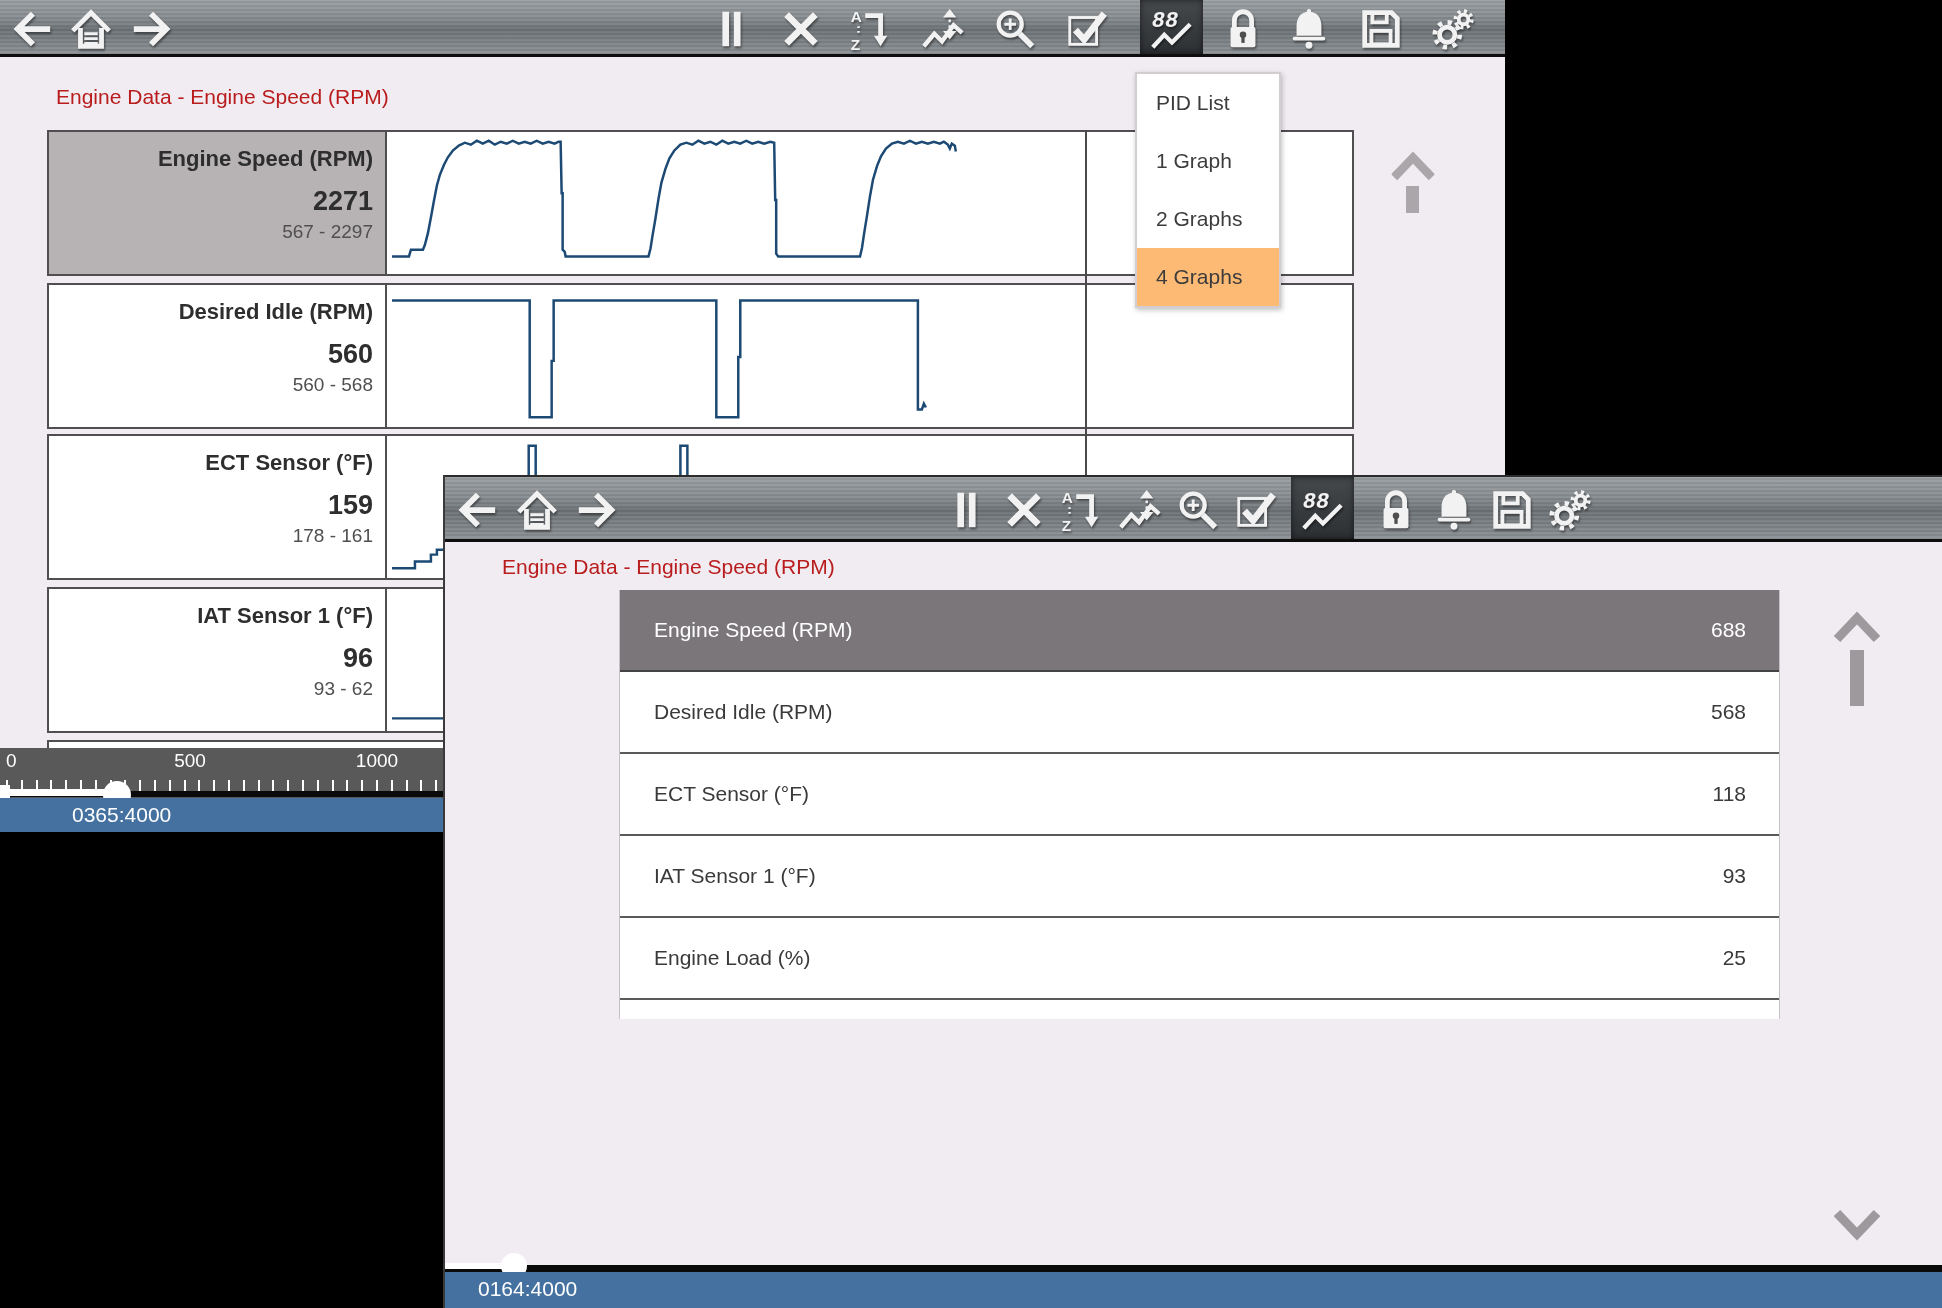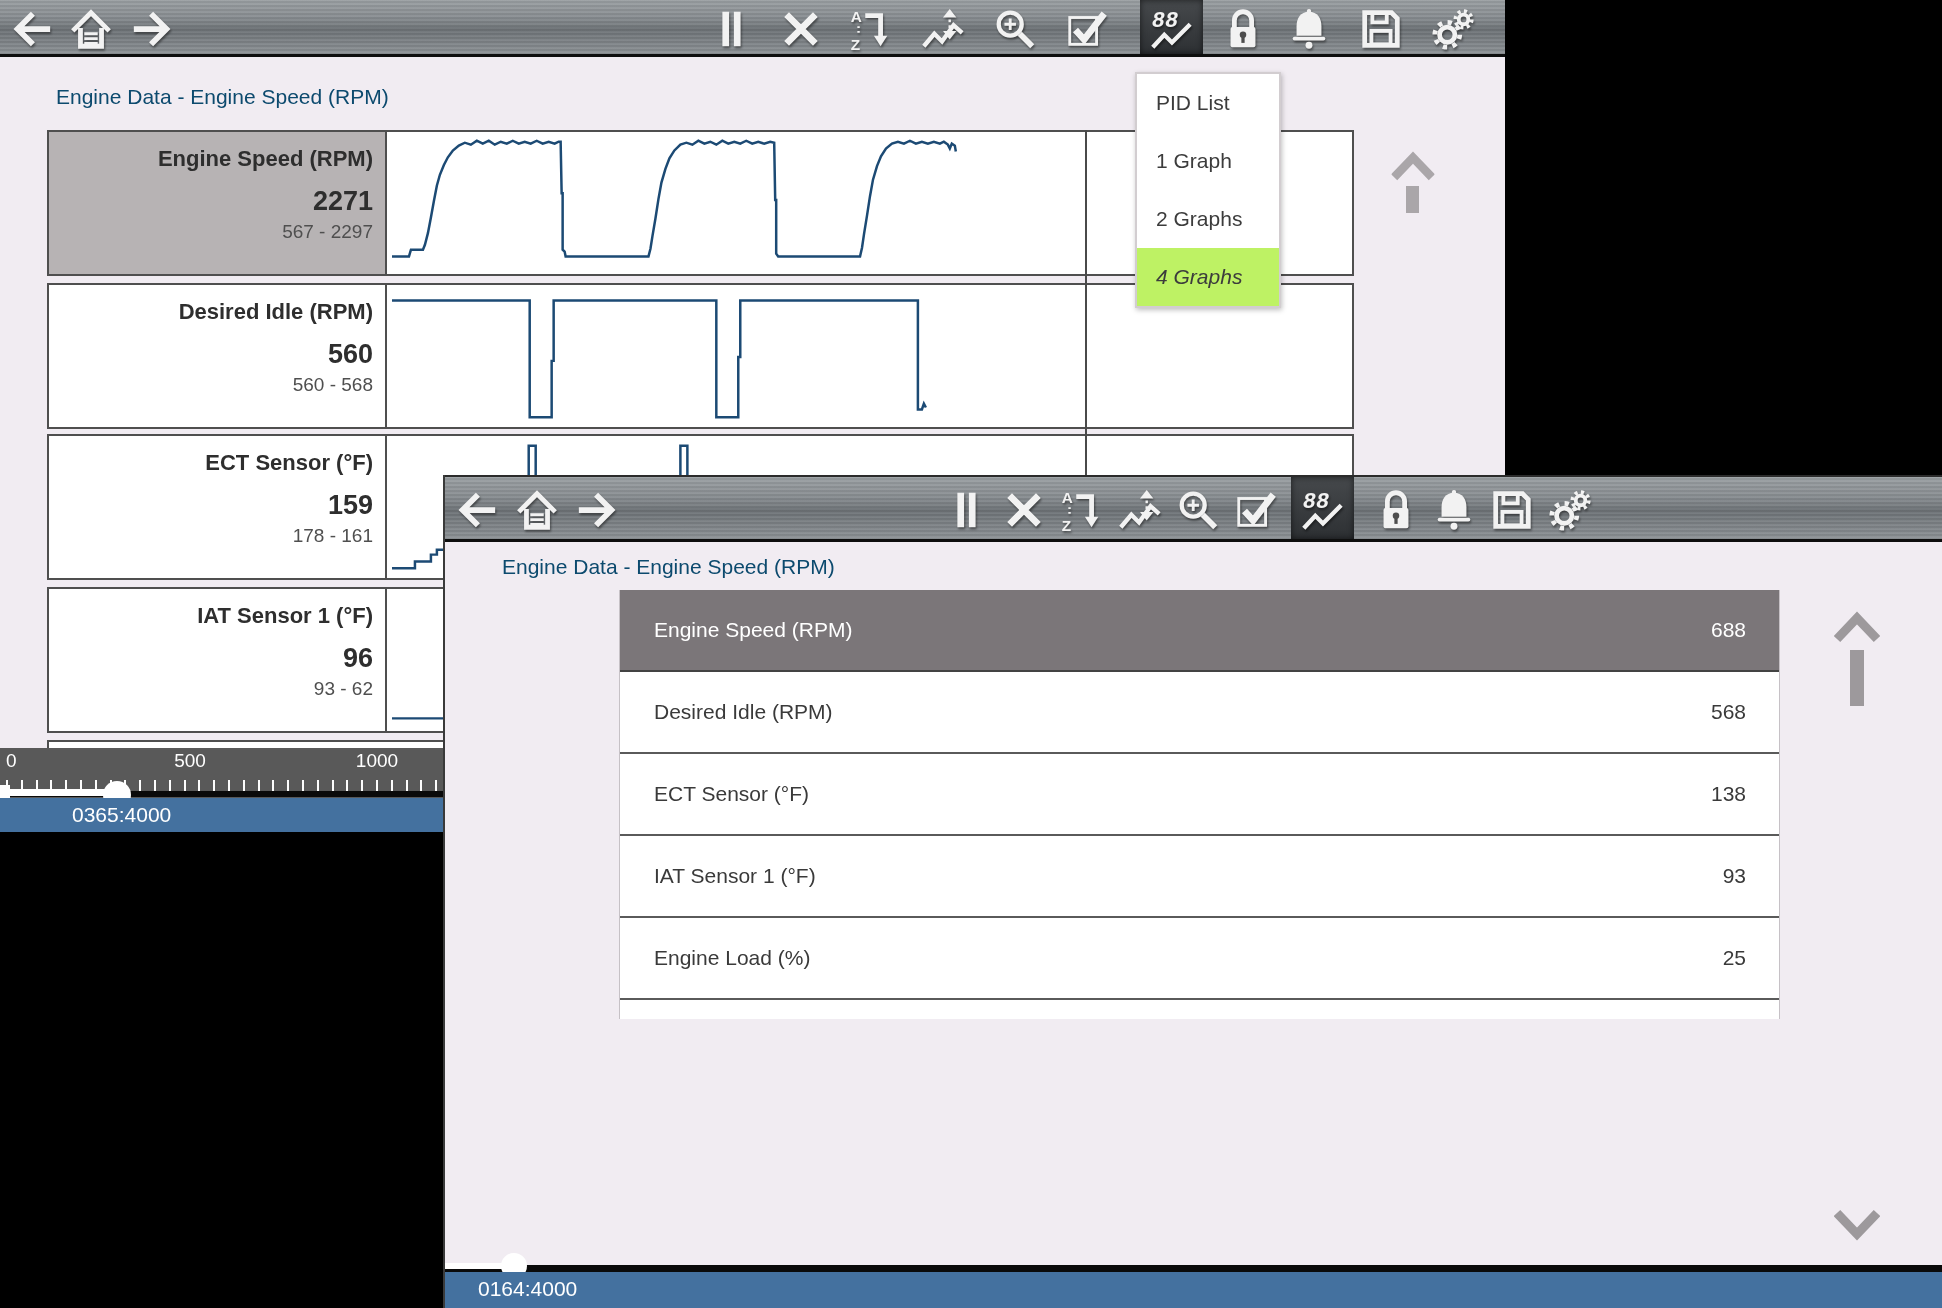--- a/index.html
+++ b/index.html
@@ -15,38 +15,38 @@
       repeating-linear-gradient(180deg, rgba(255,255,255,.05) 0 1px, rgba(0,0,0,.06) 1px 3px, rgba(255,255,255,.03) 3px 4px),
       linear-gradient(180deg,#9ba0a3 0%,#8a8f93 30%,#767b7f 49%,#6c7175 52%,#7a7f83 72%,#8e9397 100%);
     border-bottom:3px solid #0e0e0e;box-sizing:border-box;}
   #back-window .toolbar{height:57px;}
   #front-window .toolbar{height:67px;border-top:2px solid #2b2b2b;}
   .ticon{position:absolute;width:46px;height:46px;filter:drop-shadow(1px 2px 1px rgba(0,0,0,.45));}
   .ticon svg{width:100%;height:100%;display:block;}
   .icon-block{position:absolute;top:0;bottom:0;background:linear-gradient(180deg,#46494c,#2d3033);
     box-shadow:inset 0 0 6px rgba(0,0,0,.6);}
   
-  .page-title{position:absolute;font-size:21px;color:#0c4a6e;white-space:nowrap;}
+  .page-title{position:absolute;font-size:21px;color:#b91c1c;white-space:nowrap;}
   
   .tile{position:absolute;left:47px;width:1307px;height:146px;background:#fff;
     border:2px solid #4f4f4f;box-sizing:border-box;display:flex;}
   .tile-label{width:338px;box-sizing:border-box;border-right:2px solid #4f4f4f;
     text-align:right;padding:14px 12px 0 0;background:#fff;}
   .tile.selected .tile-label{background:#b7b3b4;}
   .tile-name{font-size:22px;font-weight:bold;color:#2e2e2e;}
   .tile-value{font-size:27px;font-weight:bold;color:#2e2e2e;margin-top:14px;}
   .tile-range{font-size:19px;color:#4f4f4f;margin-top:4px;}
   .tile-graph{flex:1;position:relative;}
   .tile-graph svg{position:absolute;left:0;top:0;width:100%;height:100%;}
   #cursor-line{left:1085px;top:130px;width:2px;height:603px;background:#4a4a4a;}
   
   #pid-menu{left:1135px;top:72px;width:146px;background:#fff;border:2px solid #d2cdd0;
     box-shadow:1px 2px 5px rgba(0,0,0,.25);box-sizing:border-box;}
   .menu-item{height:58px;line-height:58px;padding-left:19px;font-size:21px;color:#3c3c3c;white-space:nowrap;}
-  .menu-item.highlight{background:#bef264;font-style:italic;}
+  .menu-item.highlight{background:#fdba74;}
   
   .chev{position:absolute;}
   .chev svg{display:block;width:100%;height:100%;}
   .scroll-bar-stub{position:absolute;background:#9d999c;}
   
   #ruler{left:0;top:748px;width:1505px;height:50px;background:#595959;overflow:hidden;}
   .ruler-label{position:absolute;top:2px;color:#fff;font-size:19px;}
   .tick{position:absolute;bottom:4px;width:2px;height:14px;background:#fdfdfd;}
   #back-track-dark{left:0;top:791px;width:1505px;height:6px;background:#0a0a0a;}
   #back-track-lit{left:0;top:789px;width:117px;height:7px;background:#fff;}
@@ -490,21 +490,21 @@
     <div class="row selected">
       <span>Engine Speed (RPM)</span>
       <span>688</span>
     </div>
     <div class="row">
       <span>Desired Idle (RPM)</span>
       <span>568</span>
     </div>
     <div class="row">
       <span>ECT Sensor (°F)</span>
-      <span>138</span>
+      <span>118</span>
     </div>
     <div class="row">
       <span>IAT Sensor 1 (°F)</span>
       <span>93</span>
     </div>
     <div class="row">
       <span>Engine Load (%)</span>
       <span>25</span>
     </div>
     <div class="row-sliver"></div>

